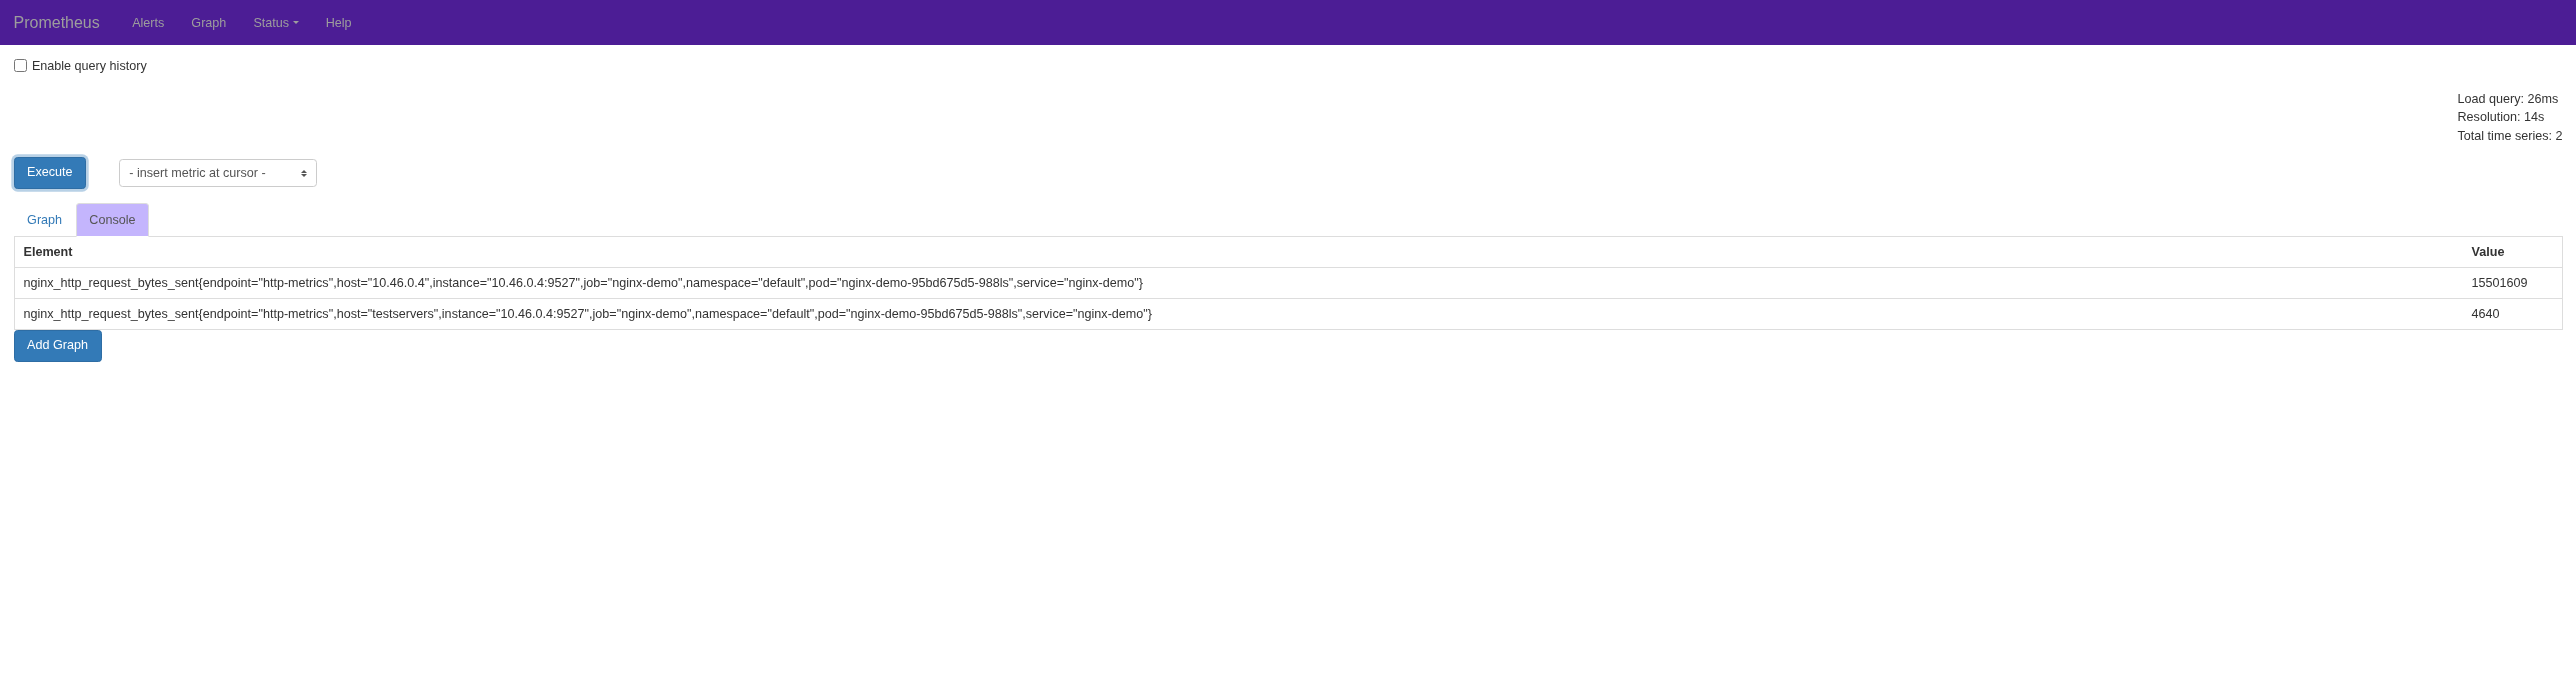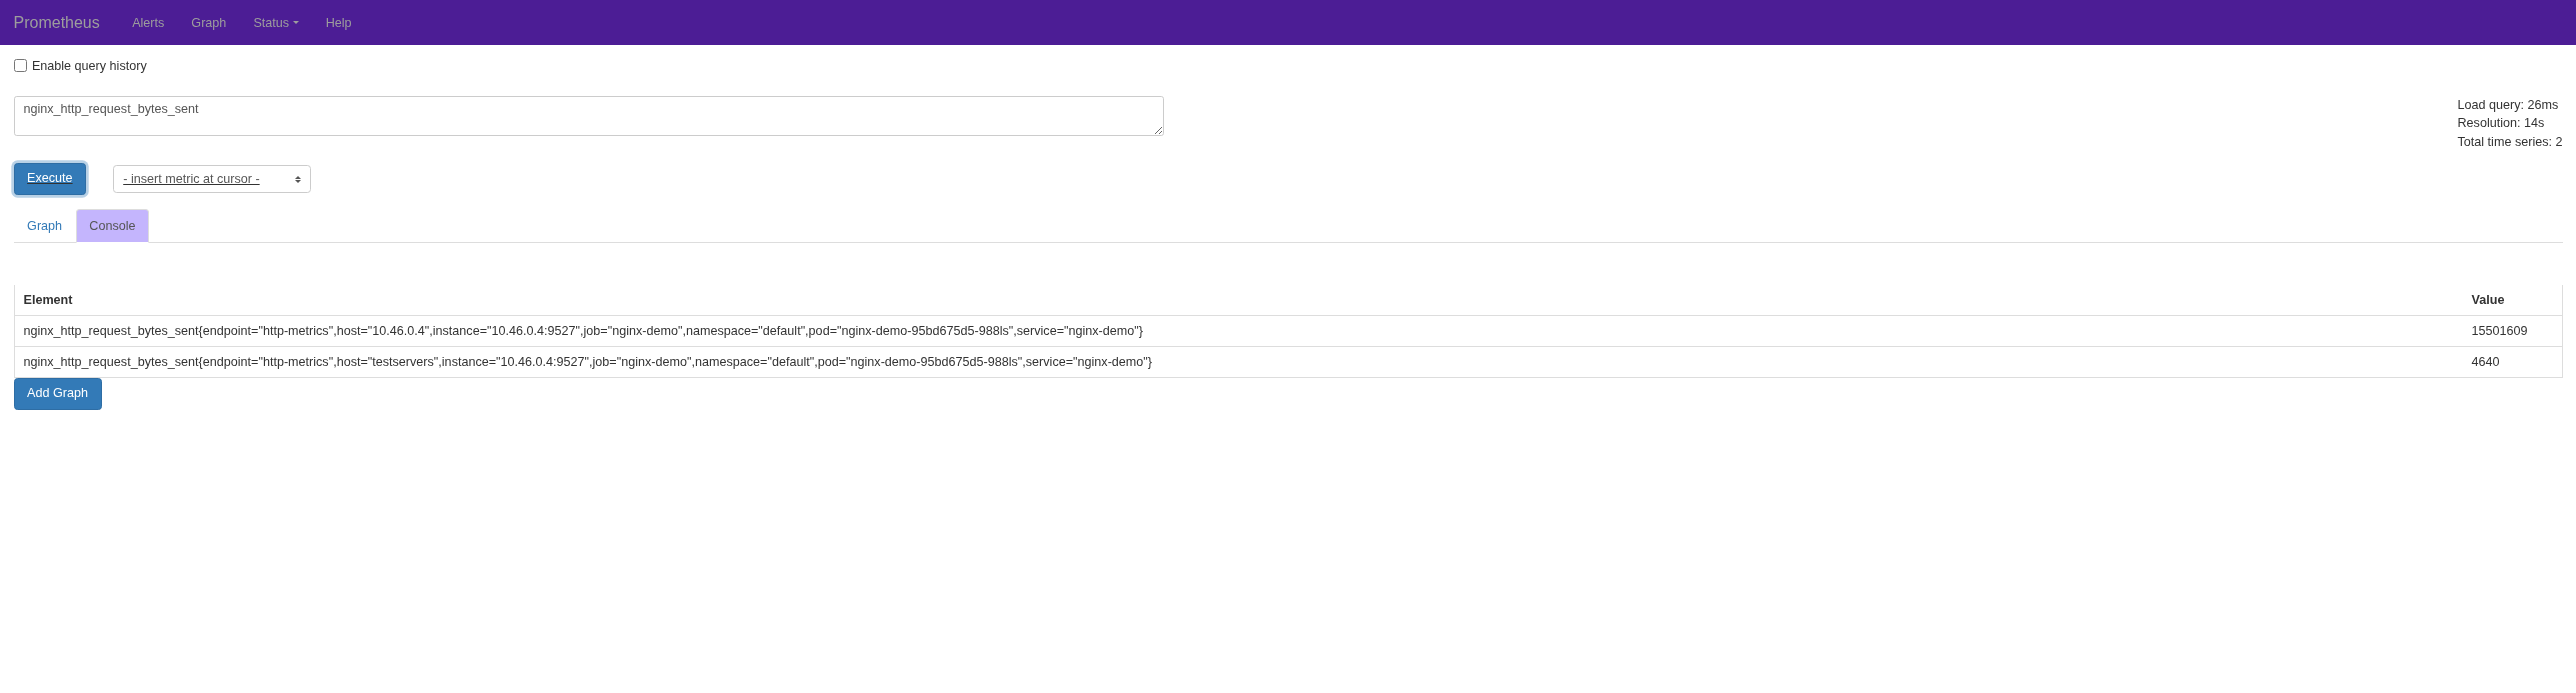--- a/index.html
+++ b/index.html
@@ -34,40 +34,40 @@
   display: inline-block;
   width: 0; height: 0;
   margin-left: 3.6px;
   border-top: 3.6px solid #9d9d9d;
   border-left: 3.6px solid transparent;
   border-right: 3.6px solid transparent;
 }
 
 .container { padding: 13.5px; }
 
-.checkbox-row { display: flex; align-items: center; margin-bottom: 23px; }
+.checkbox-row { display: flex; align-items: center; margin-bottom: 17px; }
 .checkbox-row input { margin-right: 5.4px; }
 
 .query-row { display: flex; align-items: flex-start; gap: 18px; margin-bottom: 10.8px; }
 .query-textarea {
   flex: 1;
   max-width: 1150px;
   min-height: 32px;
   border: 0.9px solid #ccc;
   border-radius: 2.7px;
   padding: 5.4px 9px;
   font-size: 12.6px;
   font-family: inherit;
   resize: both;
   color: #555;
   overflow: auto;
 }
 .stats { font-size: 12.6px; color: #333; line-height: 1.5; white-space: nowrap; margin-left: auto; }
 
-.controls-row { display: flex; align-items: center; gap: 8px; margin-bottom: 13.5px; text-decoration: underline; }
+.controls-row { display: flex; align-items: center; gap: 14px; margin-bottom: 13.5px; }
 .btn {
   display: inline-block;
   padding: 6.3px 12.6px;
   font-size: 12.6px;
   border-radius: 3.6px;
   border: 0.9px solid transparent;
   cursor: pointer;
   color: #fff;
   line-height: 1.4;
 }
@@ -114,21 +114,21 @@
   color: #555;
   border-color: #ddd #ddd #fff #ddd;
   background: #c4b5fd;
 }
 
 .table-wrap {
   border-left: 0.9px solid #ddd;
   border-right: 0.9px solid #ddd;
   border-bottom: 0.9px solid #ddd;
 }
-table { width: 100%; border-collapse: collapse; margin-top: 42px; }
+table { width: 100%; border-collapse: collapse; }
 th, td {
   text-align: left;
   padding: 8px 9px;
   font-size: 12.6px;
 }
 thead th { border-bottom: 1.8px solid #ddd; font-weight: 700; }
 tbody tr { border-top: 0.9px solid #ddd; }
 .val-col { width: 99px; }
 
 .footer-row { display: flex; justify-content: flex-end; padding: 5.4px 0 12.6px; }
@@ -160,21 +160,20 @@
 </nav>
 
 <div class="container">
 
   <div class="checkbox-row">
     <input type="checkbox" style="">
     <label>Enable query history</label>
   </div>
 
   <div class="query-row">
-    <textarea class="query-textarea" style="">nginx_http_request_bytes_sent</textarea>
     <div class="stats">
       <div>Load query: 26ms</div>
       <div>Resolution: 14s</div>
       <div>Total time series: 2</div>
     </div>
   </div>
 
   <div class="controls-row">
     <button class="btn btn-primary focused">Execute</button>
     <div class="metric-select">

